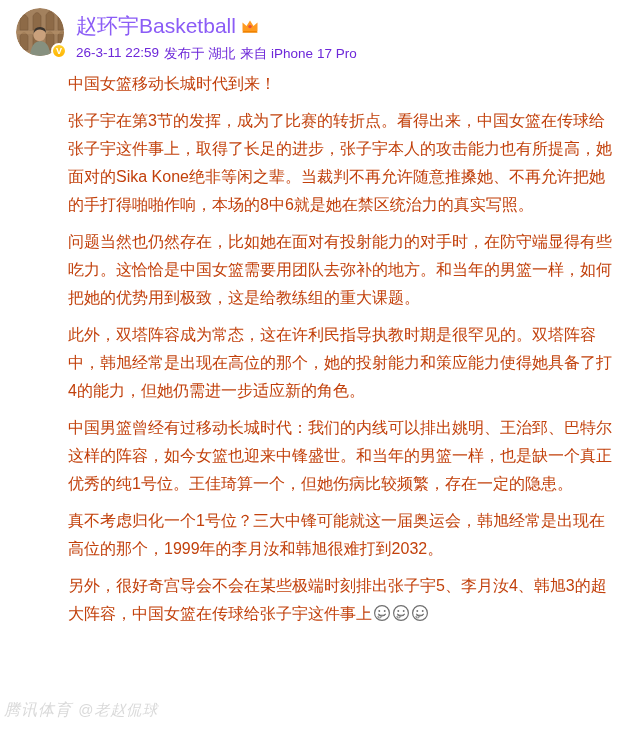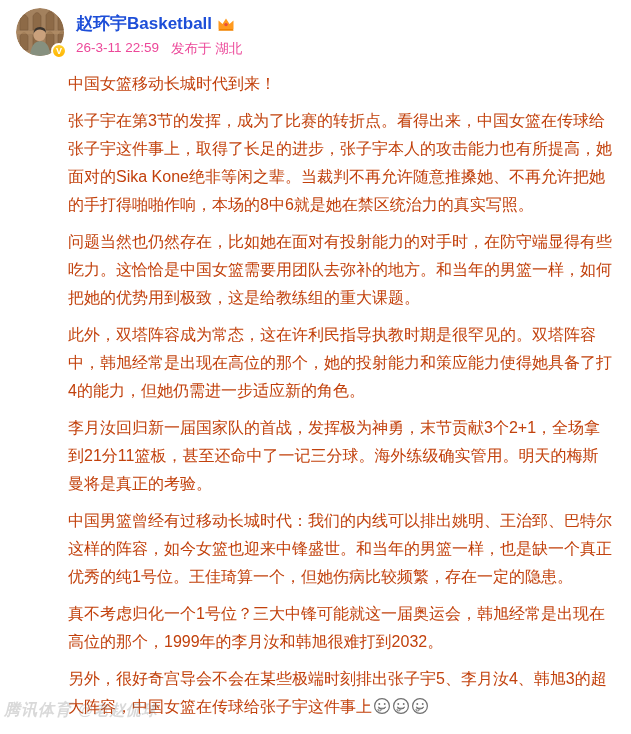--- a/index.html
+++ b/index.html
@@ -19,37 +19,37 @@
     position: absolute; right: -3px; bottom: -3px;
     width: 16px; height: 16px; border-radius: 50%;
     background: linear-gradient(180deg, #ffd02e 0%, #ffb400 100%);
     border: 2px solid #ffffff;
     color: #fff; font-size: 9px; font-weight: bold;
     display: flex; align-items: center; justify-content: center;
     line-height: 1;
   }
   .header-text { margin-left: 12px; padding-top: 4px; }
   .name-row { display: flex; align-items: center; gap: 5px; }
-  .author-name { font-size: 17px; font-weight: bold; color: #1d4ed8; cursor: pointer; }
+  .author-name { font-size: 21px; font-weight: normal; color: #8b5cf6; cursor: pointer; }
   .crown { width: 18px; height: 16px; display: inline-block; cursor: pointer; }
-  .meta-row { margin-top: 5px; font-size: 13.5px; color: #ec4899; display: flex; gap: 12px; }
+  .meta-row { margin-top: 5px; font-size: 13.5px; color: #6d28d9; display: flex; gap: 5px; }
 
   
   .content {
     position: absolute; left: 68px; top: 70px; width: 546px;
     font-size: 16px; line-height: 28px; color: #c2410c;
     word-break: break-all;
   }
   .content p { margin: 0 0 9px 0; }
   .emoji { display: inline-block; width: 18px; height: 18px; vertical-align: -3px; margin-left: 1px; }
 
   
   .watermark {
     position: absolute; left: 4px; top: 700px;
-    font-size: 15px; font-weight: bold; font-style: italic;
+    font-size: 15px; font-weight: normal; font-style: italic;
     color: rgba(120, 120, 120, 0.28);
     letter-spacing: 1px; white-space: nowrap;
     pointer-events: none; z-index: 3;
   }
   .watermark .brand { font-size: 16px; margin-right: 6px; }
 </style>
 </head>
 <body>
 
 <div class="post">
@@ -92,30 +92,30 @@
         <span class="author-name">赵环宇Basketball</span>
         <svg class="crown" viewBox="0 0 18 16">
           <path d="M1.5 13 L1.5 4.5 L5.5 8 L9 2.5 L12.5 8 L16.5 4.5 L16.5 13 Z" fill="#ff9a1f"></path>
           <rect x="1.5" y="13" width="15" height="1.8" rx="0.9" fill="#f08300"></rect>
           <circle cx="9" cy="8.6" r="1.7" fill="#e84c3d"></circle>
         </svg>
       </div>
       <div class="meta-row">
         <span>26-3-11 22:59</span>
         <span>发布于 湖北</span>
+        <span>来自 iPhone 17 Pro</span>
       </div>
     </div>
   </div>
 
   <div class="content">
     <p>中国女篮移动长城时代到来！</p>
     <p>张子宇在第3节的发挥，成为了比赛的转折点。看得出来，中国女篮在传球给张子宇这件事上，取得了长足的进步，张子宇本人的攻击能力也有所提高，她面对的Sika Kone绝非等闲之辈。当裁判不再允许随意推搡她、不再允许把她的手打得啪啪作响，本场的8中6就是她在禁区统治力的真实写照。</p>
     <p>问题当然也仍然存在，比如她在面对有投射能力的对手时，在防守端显得有些吃力。这恰恰是中国女篮需要用团队去弥补的地方。和当年的男篮一样，如何把她的优势用到极致，这是给教练组的重大课题。</p>
     <p>此外，双塔阵容成为常态，这在许利民指导执教时期是很罕见的。双塔阵容中，韩旭经常是出现在高位的那个，她的投射能力和策应能力使得她具备了打4的能力，但她仍需进一步适应新的角色。</p>
-    <p>李月汝回归新一届国家队的首战，发挥极为神勇，末节贡献3个2+1，全场拿到21分11篮板，甚至还命中了一记三分球。海外练级确实管用。明天的梅斯曼将是真正的考验。</p>
     <p>中国男篮曾经有过移动长城时代：我们的内线可以排出姚明、王治郅、巴特尔这样的阵容，如今女篮也迎来中锋盛世。和当年的男篮一样，也是缺一个真正优秀的纯1号位。王佳琦算一个，但她伤病比较频繁，存在一定的隐患。</p>
     <p>真不考虑归化一个1号位？三大中锋可能就这一届奥运会，韩旭经常是出现在高位的那个，1999年的李月汝和韩旭很难打到2032。</p>
     <p>
       <span>另外，很好奇宫导会不会在某些极端时刻排出张子宇5、李月汝4、韩旭3的超大阵容，中国女篮在传球给张子宇这件事上</span><span class="emoji">
         <svg viewBox="0 0 18 18" width="18" height="18">
           <circle cx="9" cy="9" r="7.4" fill="none" stroke="#707070" stroke-width="1.2"></circle>
           <circle cx="6.3" cy="7" r="0.95" fill="#707070"></circle>
           <circle cx="11.7" cy="7" r="0.95" fill="#707070"></circle>
           <path d="M5.2 9.8 Q9 14.2 12.8 9.8" fill="none" stroke="#707070" stroke-width="1.1"></path>
           <path d="M6 11.2 h6" stroke="#707070" stroke-width="0.9"></path>

